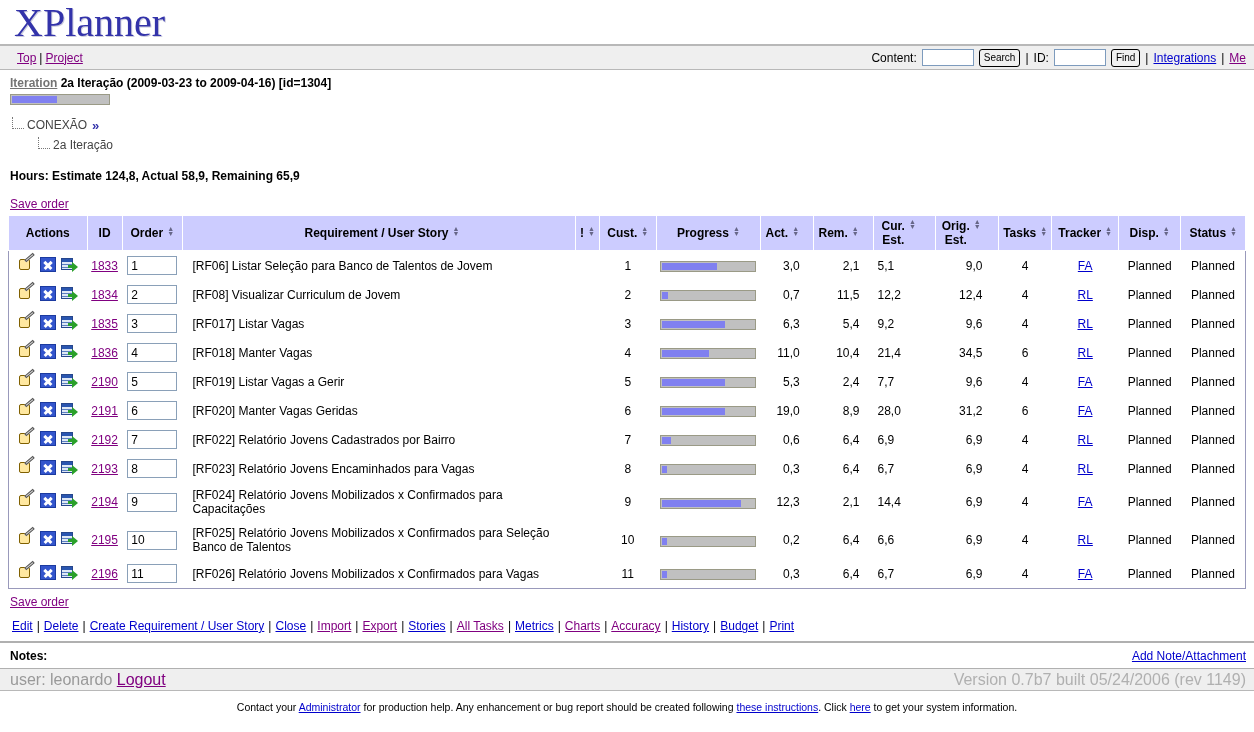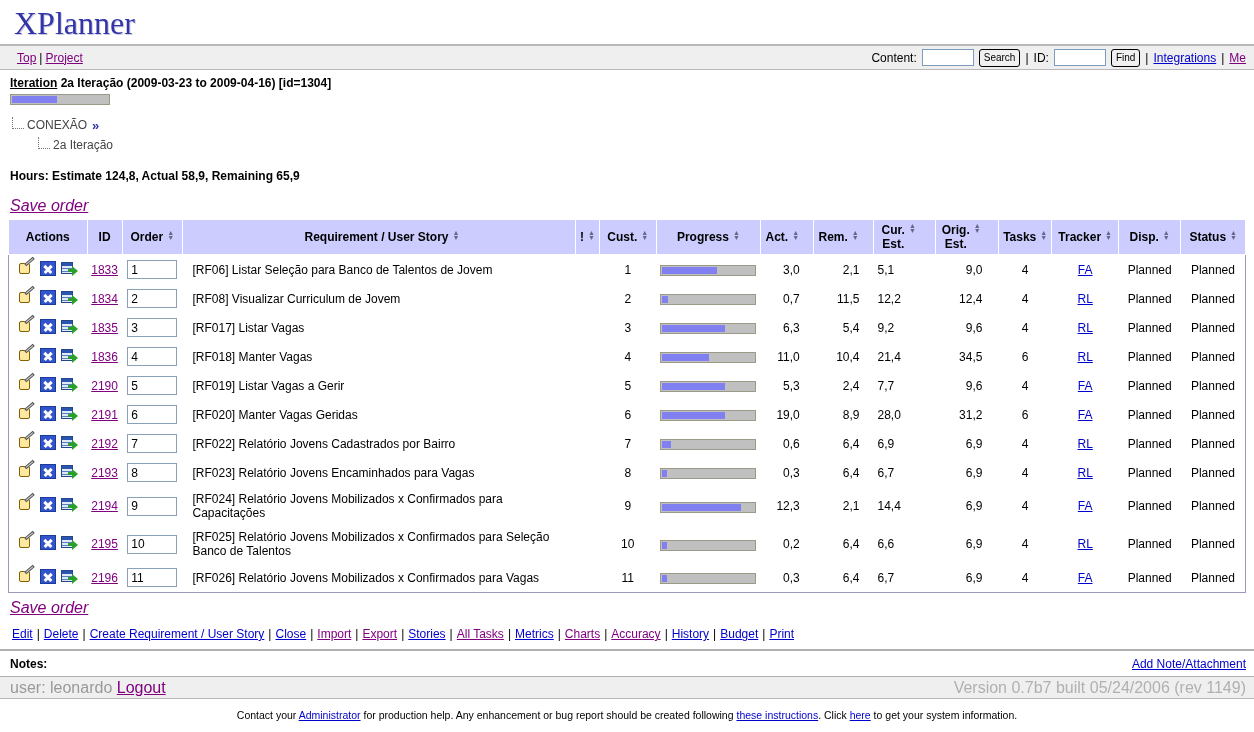--- a/index.html
+++ b/index.html
@@ -17,21 +17,21 @@
   .lnk-v { color: #800080; }
 
   
   #app-header {
     height: 44px;
     padding: 2px 0 0 14px;
     background: #ffffff;
   }
   #app-title {
     font-family: "Liberation Serif", serif;
-    font-size: 32px;
+    font-size: 40px;
     color: #3333aa;
     letter-spacing: 0px;
     line-height: 42px;
     text-shadow: 1px 1px 0 #ccccdd;
   }
   #navbar {
     height: 26px;
     background: #efefef;
     border-top: 2px solid #b8b8b8;
     border-bottom: 1px solid #b8b8b8;
@@ -65,21 +65,21 @@
     border: 1px solid #000000;
     border-radius: 3px;
     background: #f0f0f0;
     cursor: pointer;
   }
   .sep { color: #000; }
 
   
   #iteration-block { padding: 6px 0 0 10px; }
   #iteration-line { font-size: 12px; font-weight: bold; }
-  #iteration-label { color: #000000; }
+  #iteration-label { color: #737373; }
   #iteration-desc { color: #000000; font-weight: bold; }
 
   .pbar {
     border: 1px solid #9a9a86;
     background: #c0c0c0;
     height: 11px;
     padding: 1px;
     display: inline-block;
     vertical-align: middle;
     position: relative;
@@ -106,21 +106,21 @@
   .tree-chev { color: #3333aa; font-size: 13px; margin-left: 5px; font-weight: bold;}
 
   
   #hours-line {
     padding: 14px 0 0 10px;
     font-weight: bold;
     font-size: 12px;
   }
 
   
-  .save-order-row { padding: 14px 0 4px 10px; font-size: 16px; font-style: italic; }
+  .save-order-row { padding: 14px 0 4px 10px; font-size: 12px; }
   .save-order-row.bottom { padding: 6px 0 0 10px; }
 
   
   #story-table-wrap { padding: 0 8px 0 8px; }
   table#story-table {
     border-collapse: collapse;
     width: 1238px;
     border: 1px solid #9999bb;
     background: #ffffff;
   }

